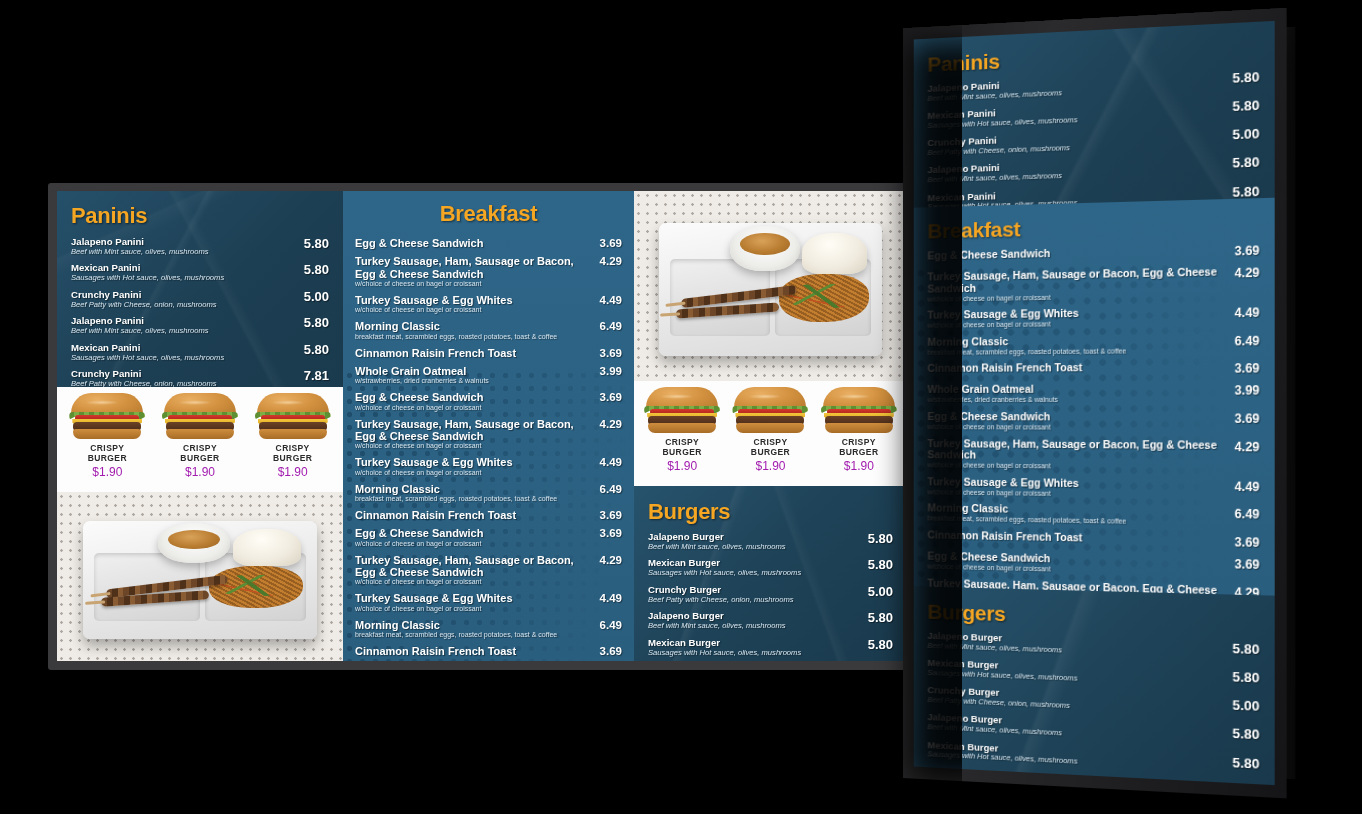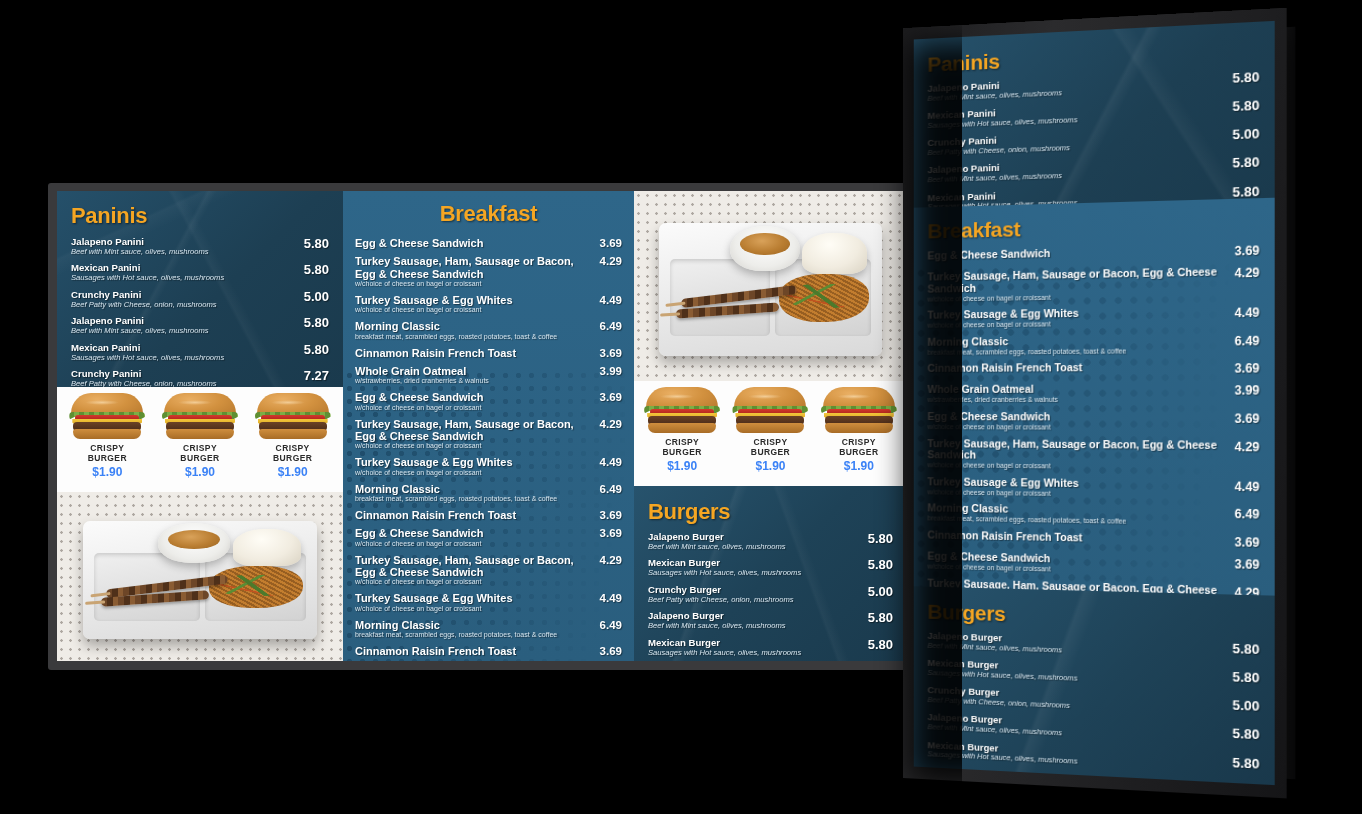--- a/index.html
+++ b/index.html
@@ -115,21 +115,21 @@
 
   
   .list-bk .mi { margin-bottom: 6px; }
   .list-bk .mi-name { font-size: 11px; }
   .list-bk .mi-desc { font-size: 7px; }
   .list-bk .mi-price { font-size: 11.5px; }
 
   
   .promo { width: 88px; text-align: center; }
   .promo-label { font-size: 8.5px; font-weight: bold; color: #2b2b2b; line-height: 1.22; letter-spacing: .4px; }
-  .promo-price { font-size: 12px; font-weight: bold; color: #3b82f6; margin-top: 1px; }
+  .promo-price { font-size: 12px; font-weight: normal; color: #a21caf; margin-top: 1px; }
 
   
   .burger { width: 76px; height: 46px; margin: 0 auto 4px auto; position: relative; }
   .bun-top {
     position: absolute; left: 2px; top: 0; width: 72px; height: 24px;
     background: radial-gradient(ellipse at 36% 26%, #e9ae62 0%, #d2913f 48%, #b4762c 100%);
     border-radius: 36px 36px 7px 7px;
   }
   .bun-top::after{
     content:""; position:absolute; left:14px; top:7px; width:34px; height:5px;
@@ -335,21 +335,21 @@
                   <div class="mi-name">Mexican Panini</div>
                   <div class="mi-desc">Sausages with Hot sauce, olives, mushrooms</div>
                 </div>
                 <div class="mi-price">5.80</div>
               </div>
               <div class="mi">
                 <div class="mi-txt">
                   <div class="mi-name">Crunchy Panini</div>
                   <div class="mi-desc">Beef Patty with Cheese, onion, mushrooms</div>
                 </div>
-                <div class="mi-price">7.27</div>
+                <div class="mi-price">7.81</div>
               </div>
             </div>
         </div>
 
         <div class="promo-row" id="promo-left">
             <div class="promo">
               <div class="burger">
                 <div class="bun-top"></div>
                 <div class="lettuce"></div>
                 <div class="tomato"></div>

